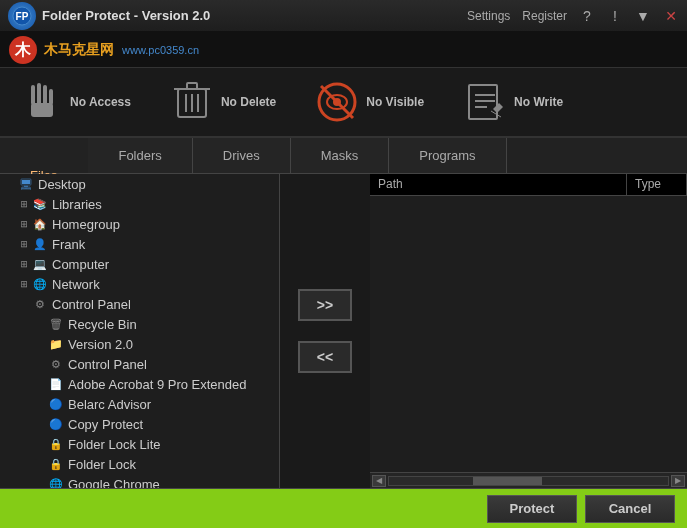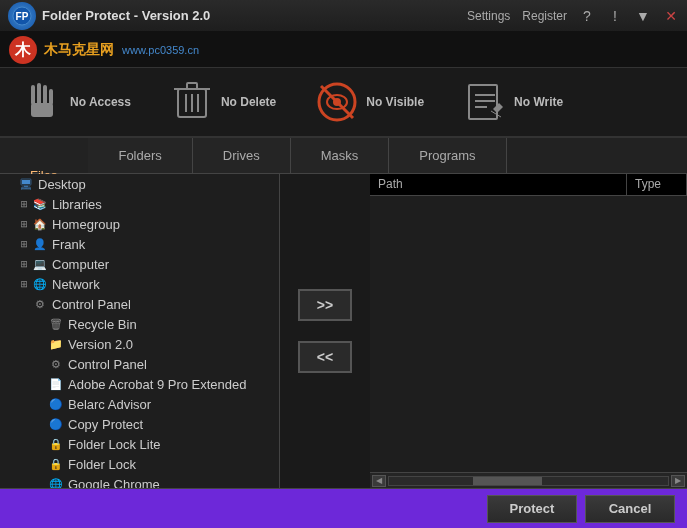--- a/index.html
+++ b/index.html
@@ -289,21 +289,21 @@
       position: absolute;
       left: 30%;
       width: 25%;
       height: 100%;
       background: #555;
     }
 
     
     #bottom-bar {
       height: 40px;
-      background: #6d28d9;
+      background: #84cc16;
       border-top: 1px solid #444;
       display: flex;
       align-items: center;
       justify-content: flex-end;
       padding: 0 12px;
       gap: 8px;
     }
     .bottom-btn {
       width: 90px;
       height: 28px;

